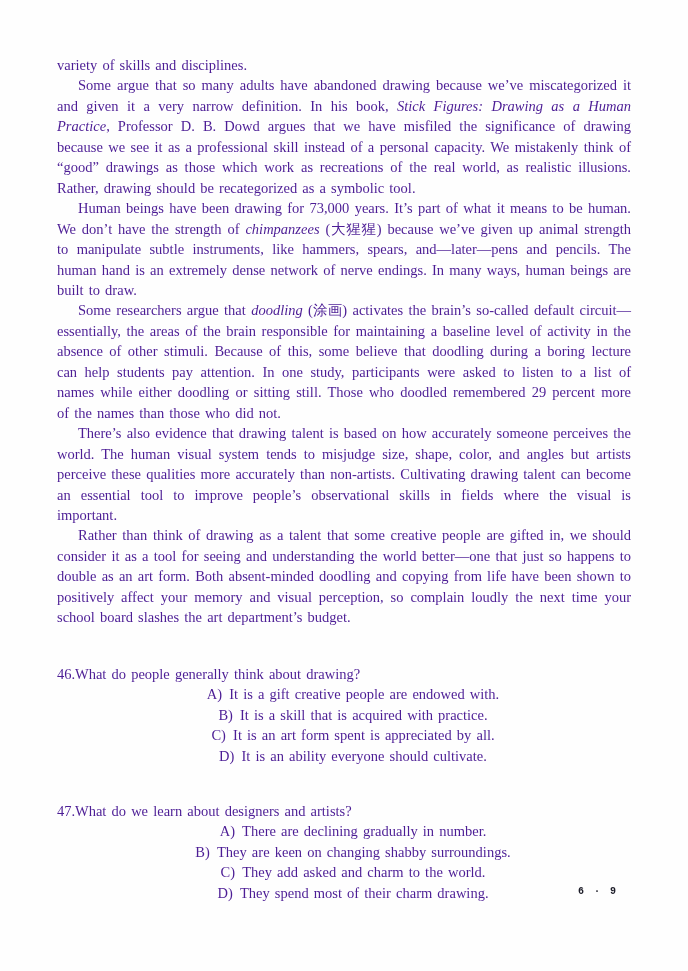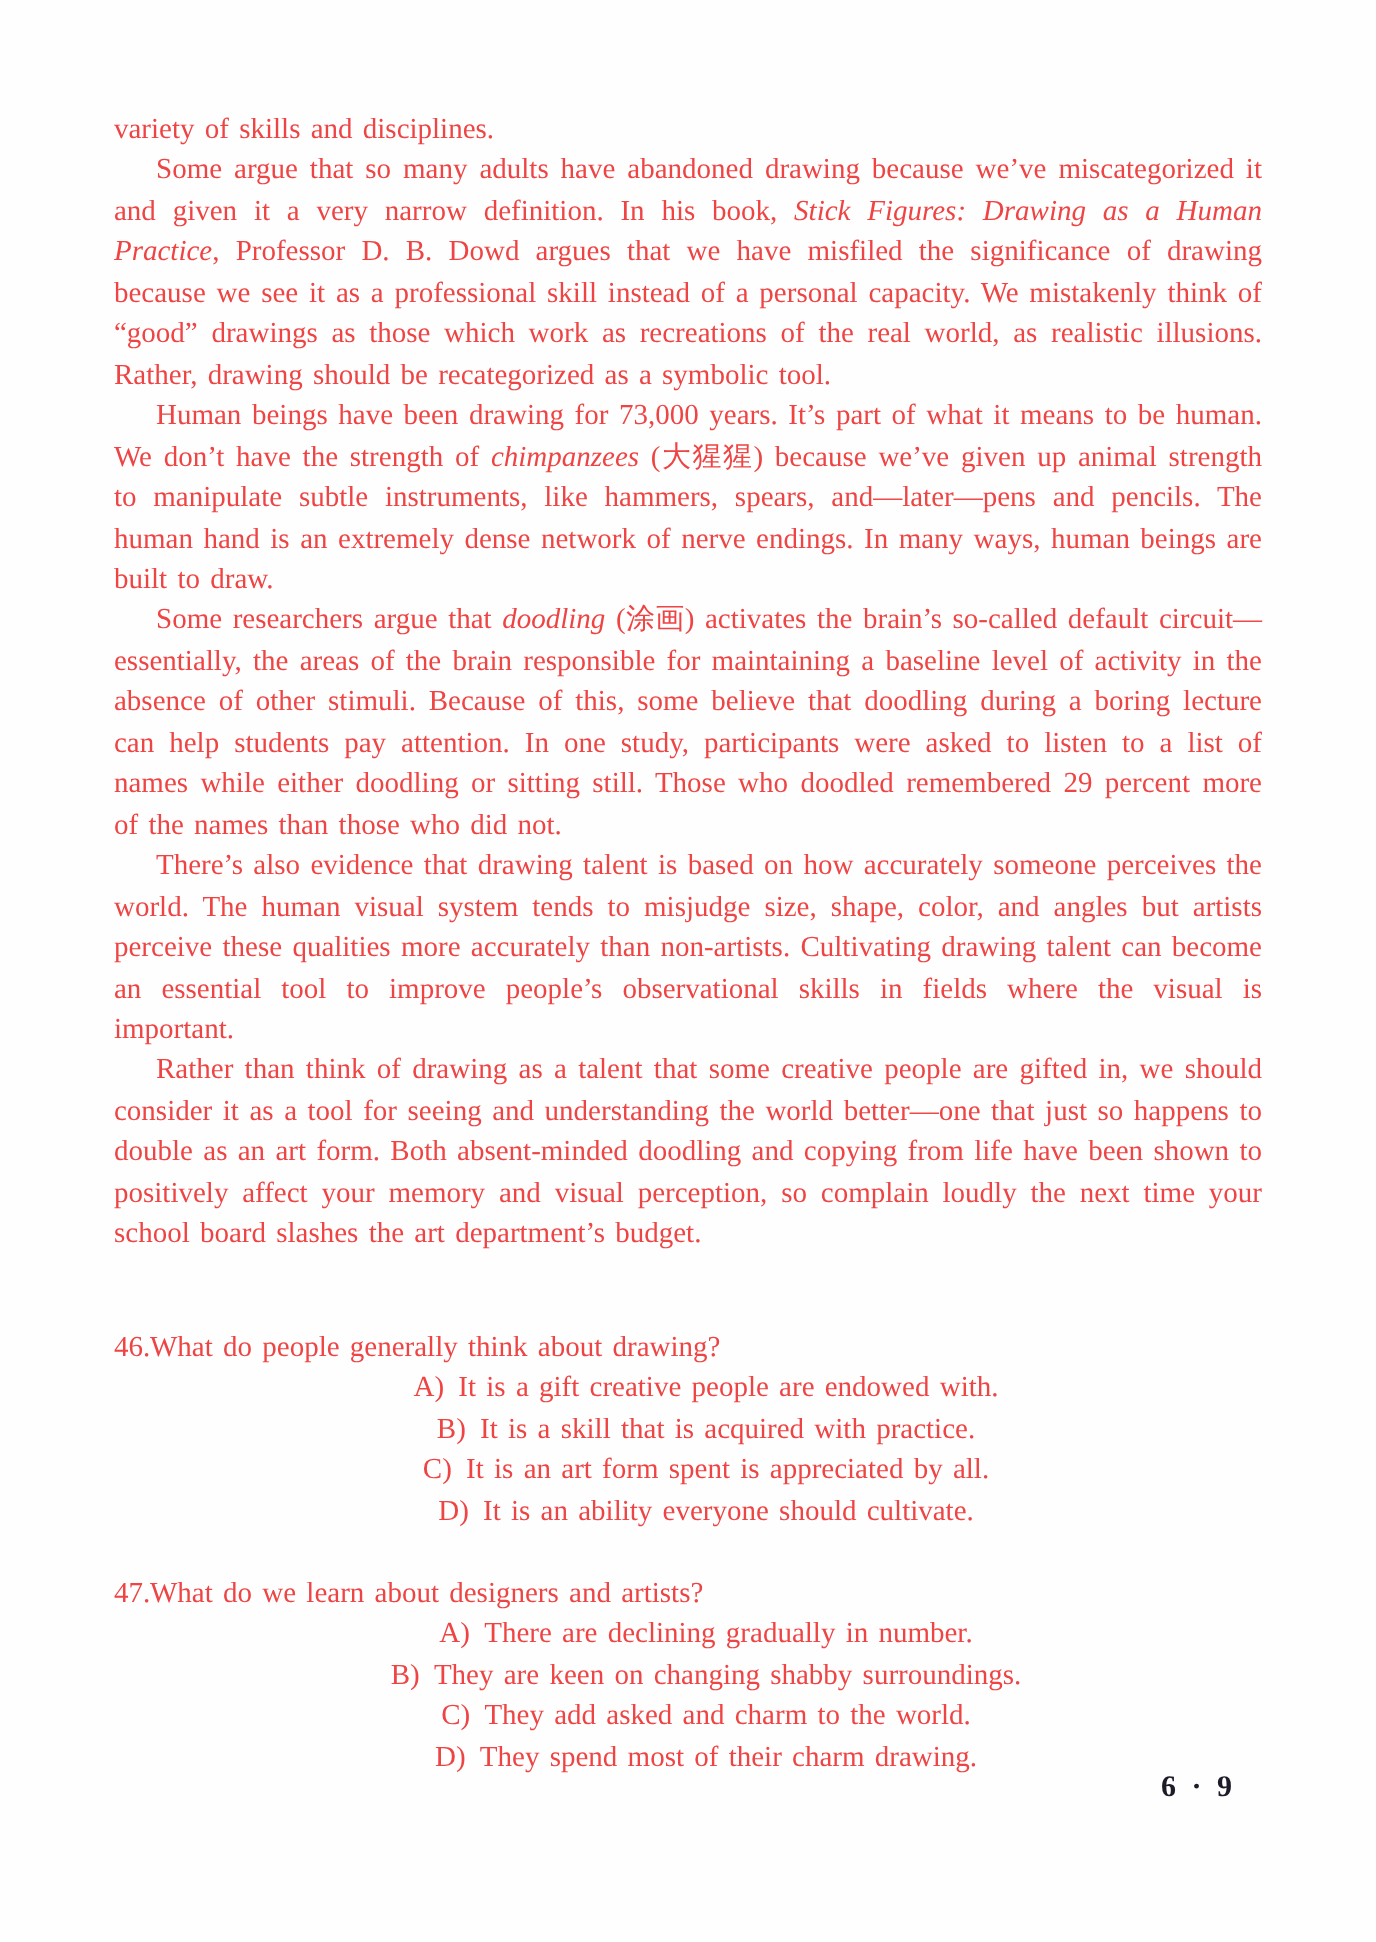--- a/index.html
+++ b/index.html
@@ -17,40 +17,40 @@
   .page {
     position: absolute;
     inset: 0;
     background: #fefefe;
   }
   .content {
     position: absolute;
     left: 57px;
     top: 55px;
     width: 574px;
-    color: #ef4444;
+    color: #4c1d95;
     font-size: 14.5px;
     line-height: 20.45px;
     text-align: justify;
     word-spacing: 1.5px;
   }
   .para {
     margin: 0;
   }
   .para.indent {
     text-indent: 21px;
   }
   .it {
     font-style: italic;
   }
   .questions {
     margin-top: 36px;
   }
   .question + .question {
-    margin-top: 21px;
+    margin-top: 35px;
   }
   .q-stem {
     text-align: left;
   }
   .q-num {
     display: inline-block;
     width: 18px;
   }
   .options {
     margin-left: 18px;
@@ -60,24 +60,24 @@
     white-space: nowrap;
   }
   .opt-label {
     margin-right: 2px;
   }
   .footer {
     position: absolute;
     top: 886px;
     right: 70px;
     font-weight: bold;
-    font-size: 15px;
+    font-size: 10px;
     color: #1c1c28;
     letter-spacing: 2px;
-    font-family: Liberation Serif, serif;
+    font-family: Liberation Mono, monospace;
   }
 </style>
 </head>
 <body>
 
 <div class="page">
   <div class="content">
     <div id="passage">
         <p class="para"><span>variety of skills and disciplines.</span></p>
         <p class="para indent"><span>Some argue that so many adults have abandoned drawing because we’ve miscategorized it and given it a very narrow definition. In his book, </span><span class="it">Stick Figures: Drawing as a Human Practice</span><span>, Professor D. B. Dowd argues that we have misfiled the significance of drawing because we see it as a professional skill instead of a personal capacity. We mistakenly think of “good” drawings as those which work as recreations of the real world, as realistic illusions. Rather, drawing should be recategorized as a symbolic tool.</span></p>

